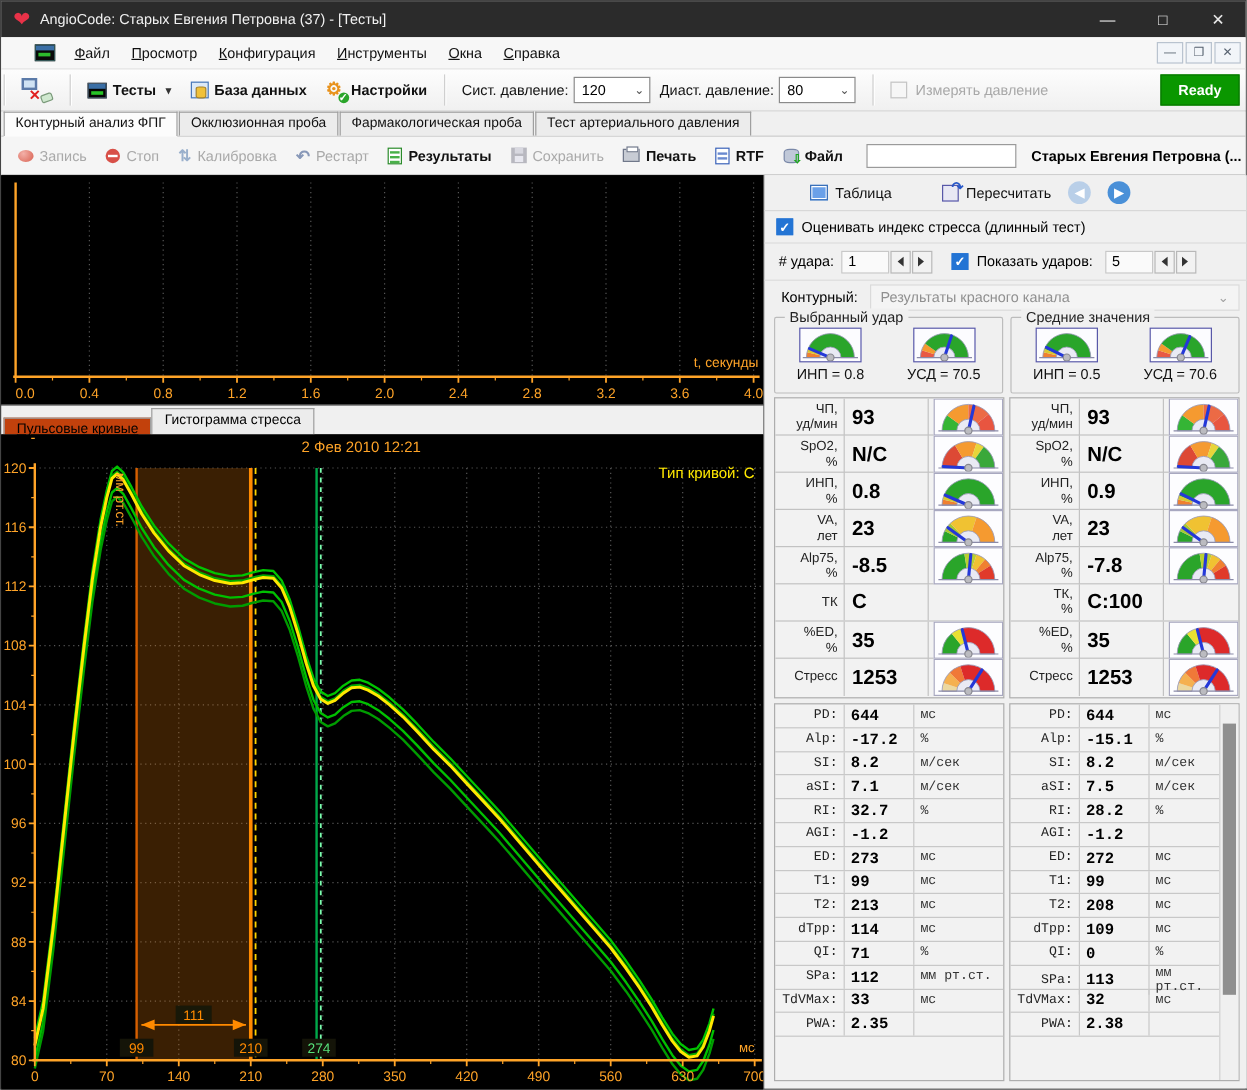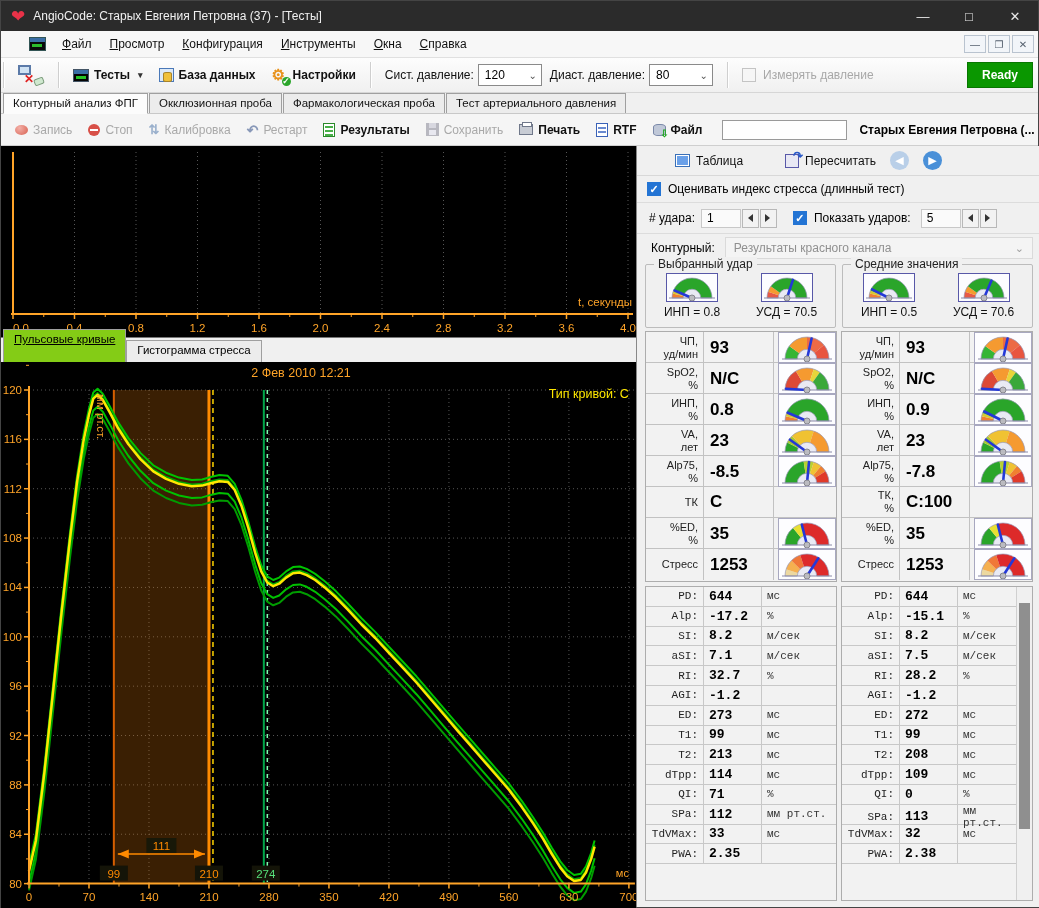--- a/index.html
+++ b/index.html
@@ -81,21 +81,21 @@
   .ic-rtf::after { content:""; position:absolute; left:1px; top:3px; right:1px; height:2px; background:#6a8ad0; box-shadow:0 4px 0 #6a8ad0; }
   .ic-base { width:13px; height:12px; background:#c0c8d8; border-radius:5px/3px; border:1px solid #7a88a8; position:relative; }
   .ic-base::after { content:"⇩"; position:absolute; right:-4px; bottom:-4px; color:#1da51d; font-size:10px; font-weight:bold; }
 
   
   .content { flex:1; display:flex; min-height:0; }
   .left-col { width:637px; display:flex; flex-direction:column; background:#000; border-right:1px solid #888; }
   .chart1 { height:192px; background:#000; border-bottom:1px solid #777; flex:0 0 auto; }
   .chart-tabs { height:24px; background:#f0f0f0; display:flex; align-items:flex-end; padding-left:2px; flex:0 0 auto; }
   .ctab { padding:3px 10px; border:1px solid #9f9f9f; border-bottom:none; background:#ececec; font-size:11.5px; height:22px; }
-  .ctab.active { background:#84cc16; height:33px;text-decoration:underline; }
+  .ctab.active { background:#c2410c; height:14px;text-decoration:underline; }
   .chart2 { flex:1; background:#000; }
 
   .right-col { flex:1; background:#f0f0f0; display:flex; flex-direction:column; min-height:0; }
   .rp-bar { height:30px; display:flex; align-items:center; gap:14px; padding-left:10px; border-bottom:1px solid #d8d8d8; flex:0 0 auto; }
   .rp-btn { display:flex; align-items:center; gap:6px; color:#111;padding-left:28px; }
   .ic-table { width:15px; height:13px; background:#6aa0e8; border:1px solid #3a70b8; box-shadow:inset 0 0 0 1px #fff; }
   .ic-recalc { width:14px; height:14px; background:#e8e8f4; border:1px solid #5858a8; position:relative; }
   .ic-recalc::after { content:"↷"; position:absolute; right:-5px; top:-6px; color:#2858c8; font-size:12px; font-weight:bold; }
   .circ { width:19px; height:19px; border-radius:50%; color:#fff; font-size:11px; display:flex; align-items:center; justify-content:center; }
   .circ.back { background:#b9cfe8; }

